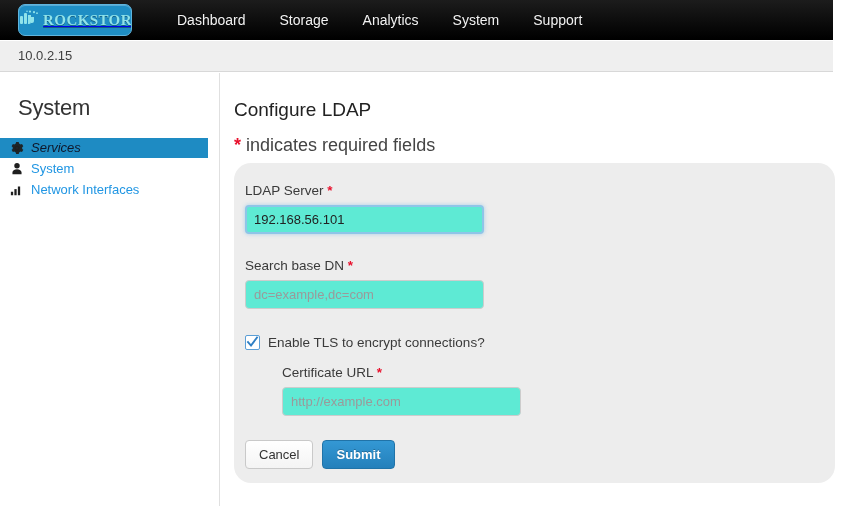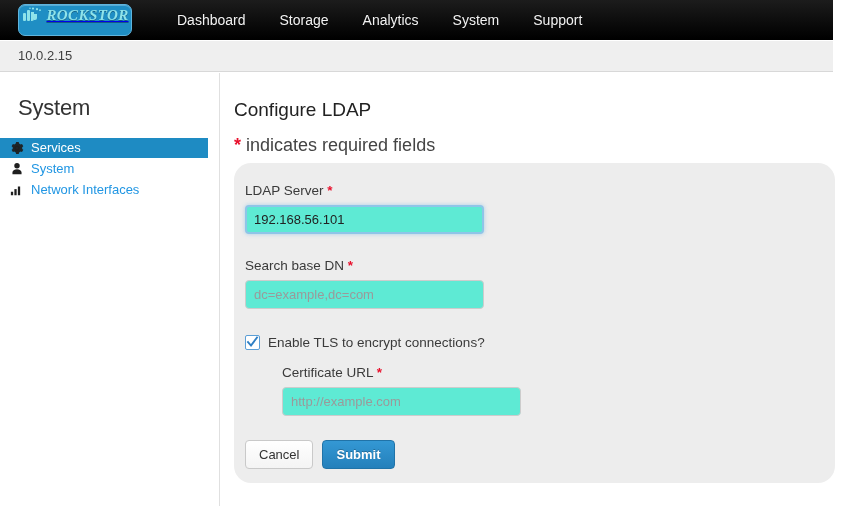--- a/index.html
+++ b/index.html
@@ -34,25 +34,25 @@
     padding-left: 18px;
   }
   .brand {
     width: 112px;
     height: 30px;
     border-radius: 7px;
     background: #1f8ec4;
     border: 1px solid #5fb4dd;
     box-shadow: inset 0 1px 0 rgba(255,255,255,.25);
     display: flex;
+    align-items: center;
     justify-content: center;
     gap: 3px;
     position: relative;
     overflow: hidden;
-    font-style: italic;
   }
   .brand-mark {
     display: block;
     margin-top: 2px;
   }
   .brand-text {
     font-family: "Liberation Serif", serif;
     font-weight: bold;
     font-size: 15px;
     letter-spacing: .4px;
@@ -138,21 +138,22 @@
   .side-item.active {
     background: #1e8bc3;
   }
   .side-item a {
     color: #2196e3;
     text-decoration: none;
     font-size: 13px;
     line-height: 20px;
   }
   .side-item.active a {
-    color: #ffffff;
+    color: #0f172a;
+    font-style: italic;
   }
   .side-icon {
     width: 14px;
     height: 14px;
     flex: 0 0 14px;
     display: block;
     line-height: 0;
   }
 
   

